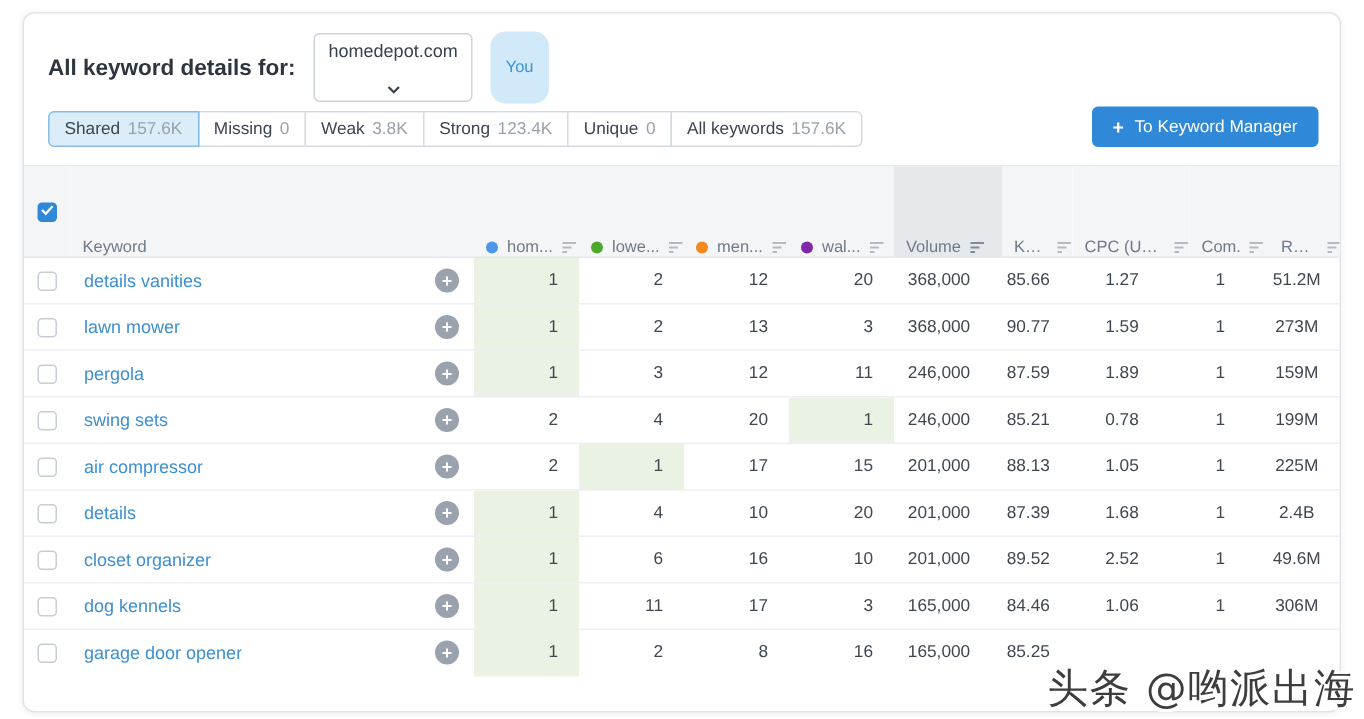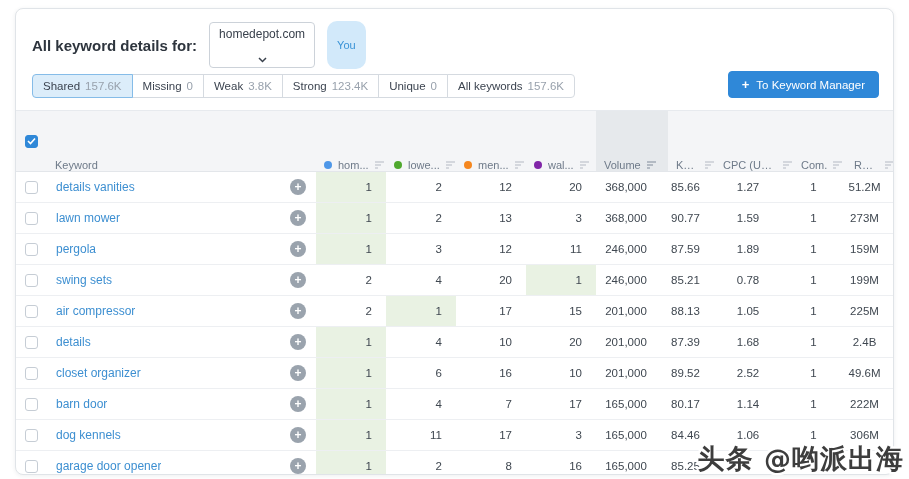--- a/index.html
+++ b/index.html
@@ -54,21 +54,21 @@
   .cb.checked { background:#2f88d8; border-color:#2f88d8; }
   .kw-cell { display:flex; align-items:center; justify-content:space-between; padding:0 10px 0 9px; }
   .kw-link { color:#3d8fd1; font-size:12px; text-decoration:none; cursor:pointer; white-space:nowrap; overflow:hidden; text-overflow:ellipsis; }
   .plus-circle { width:16px; height:16px; border-radius:50%; background:#9aa3ad; color:#fff; font-size:12px; font-weight:bold;
                  display:inline-flex; align-items:center; justify-content:center; line-height:1; cursor:pointer; flex:none; }
   td.pos { text-align:right; padding-right:14px; }
   td.pos.best { background:#e9f2e3; }
   td.num { text-align:center; padding-right:12px; }
 
   
-  .watermark { position:absolute; right:5px; bottom:2px; font-size:27px; font-weight:bold; color:#3d3d3d;
+  .watermark { position:absolute; right:5px; bottom:2px; font-size:27px; font-weight:normal; color:#3d3d3d;
                letter-spacing:1px; z-index:10; font-family:"DejaVu Sans", sans-serif;
                text-shadow:-2px -2px 0 #fff, 2px -2px 0 #fff, -2px 2px 0 #fff, 2px 2px 0 #fff,
                             0 -2px 0 #fff, 0 2px 0 #fff, -2px 0 0 #fff, 2px 0 0 #fff; }
 </style>
 </head>
 <body>
 
 <div class="card">
 
   <div class="top-row">
@@ -368,38 +368,20 @@
             <td class="num">201,000</td>
             <td class="num">89.52</td>
             <td class="num">2.52</td>
             <td class="num">1</td>
             <td class="num">49.6M</td>
           </tr>
           <tr>
             <td class="cb-cell"><span class="cb"></span></td>
             <td>
               <div class="kw-cell">
-                <a class="kw-link">barn door</a>
-                <span class="plus-circle">+</span>
-              </div>
-            </td>
-            <td class="pos best">1</td>
-            <td class="pos">4</td>
-            <td class="pos">7</td>
-            <td class="pos">17</td>
-            <td class="num">165,000</td>
-            <td class="num">80.17</td>
-            <td class="num">1.14</td>
-            <td class="num">1</td>
-            <td class="num">222M</td>
-          </tr>
-          <tr>
-            <td class="cb-cell"><span class="cb"></span></td>
-            <td>
-              <div class="kw-cell">
                 <a class="kw-link">dog kennels</a>
                 <span class="plus-circle">+</span>
               </div>
             </td>
             <td class="pos best">1</td>
             <td class="pos">11</td>
             <td class="pos">17</td>
             <td class="pos">3</td>
             <td class="num">165,000</td>
             <td class="num">84.46</td>

